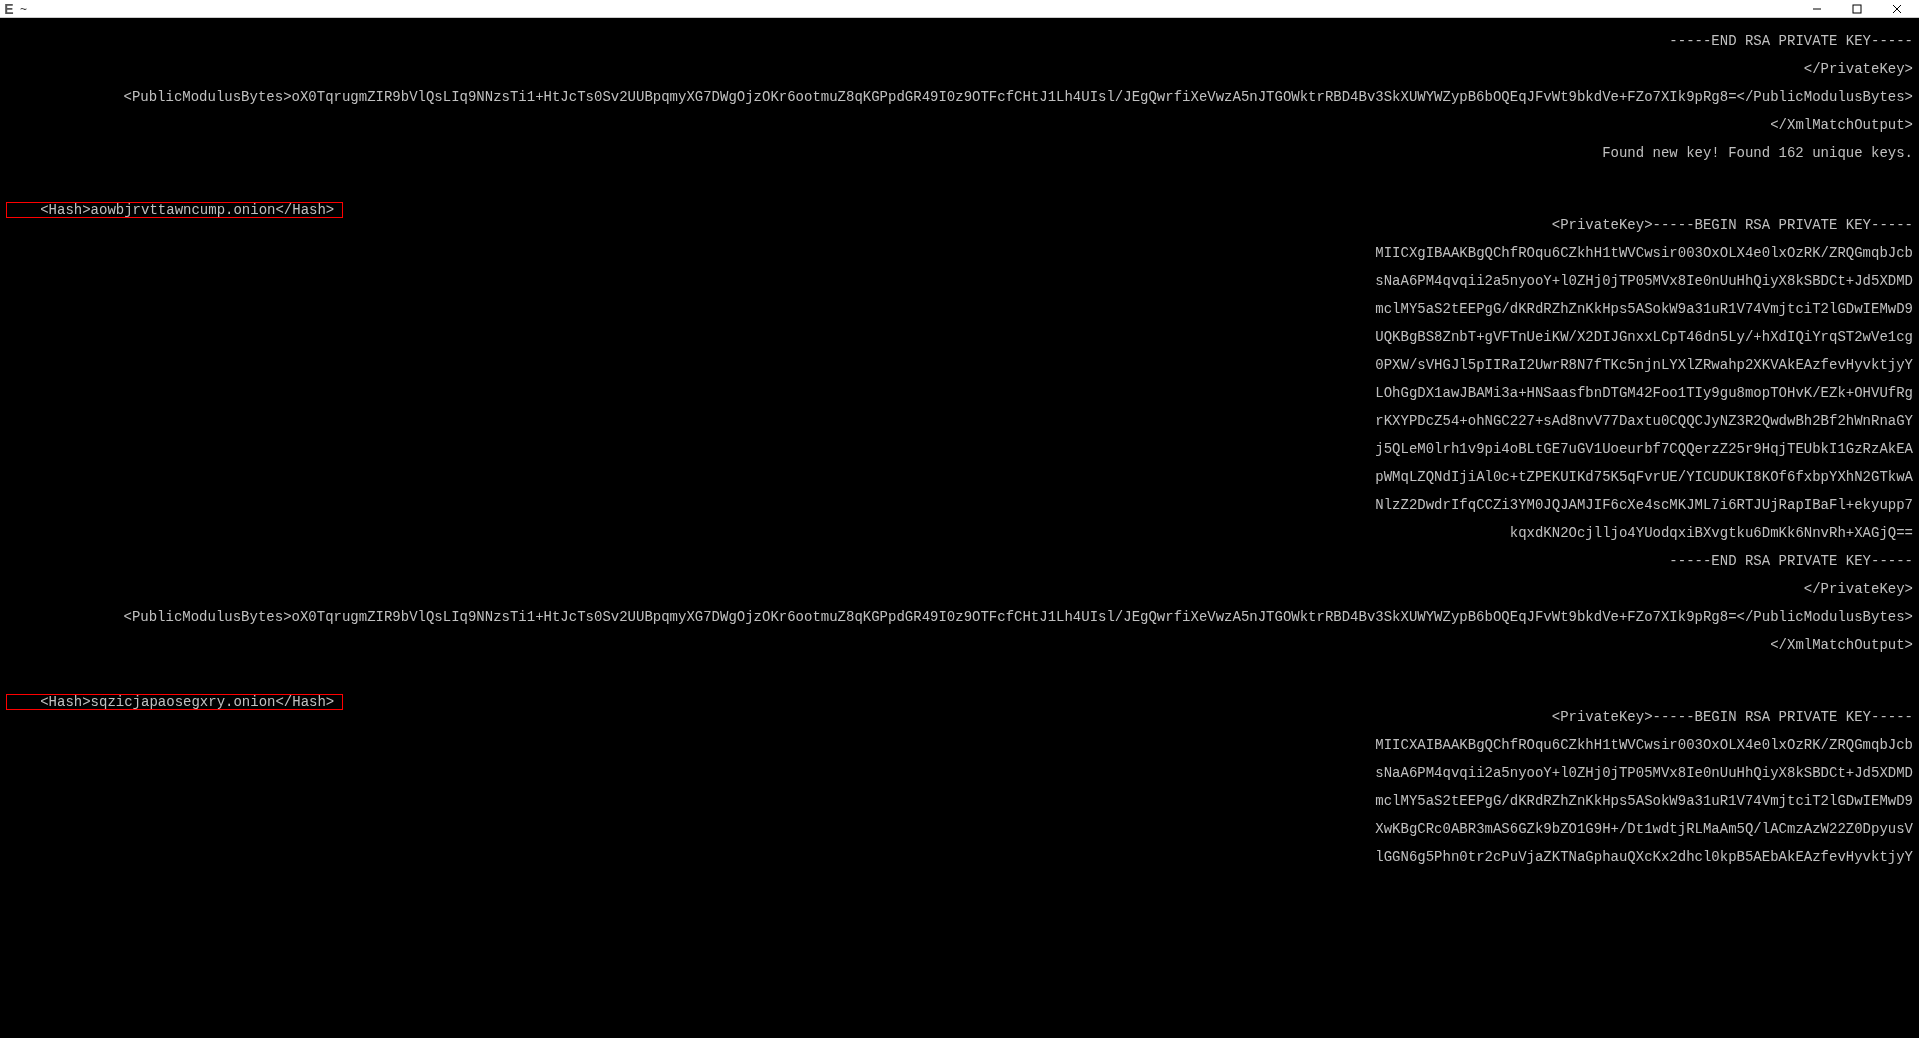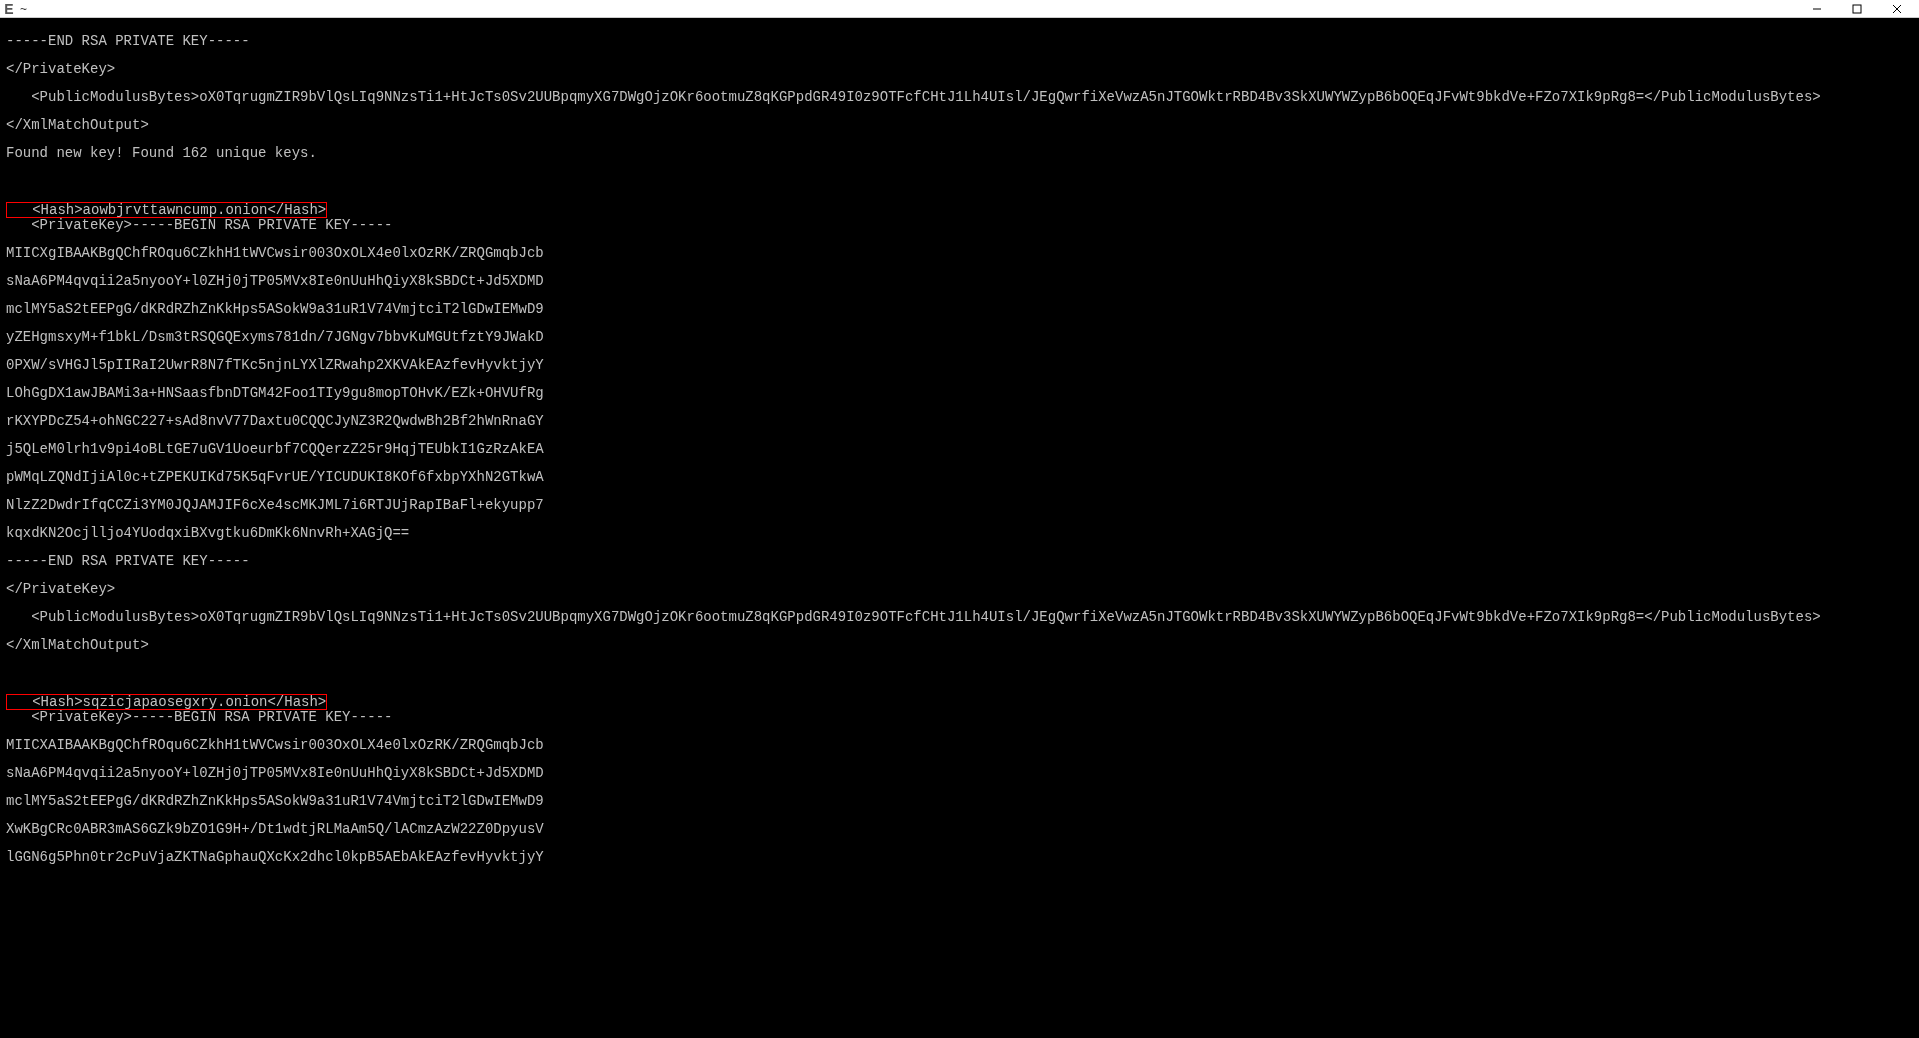--- a/index.html
+++ b/index.html
@@ -56,25 +56,25 @@
   color: #000;
   cursor: pointer;
   font-family: Arial, sans-serif;
 }
 .win-btn svg { width: 10px; height: 10px; }
 .terminal {
   padding: 2px 6px;
   white-space: pre;
   font-family: 'Consolas', 'Courier New', monospace;
 }
-.block { display: block; }
+.block { display: block; text-align: right; }
 .highlight-red {
   border: 1px solid #ff0000;
   display: inline-block;
-  padding: 0 0;
+  padding: 0 8px;
 }
 .blank-line { height: 14px; }
 </style>
 </head>
 <body>
 
 <div class="titlebar">
   <div class="titlebar-left">
     <span class="app-icon">E</span>
     <span class="titlebar-title">~</span>
@@ -104,21 +104,21 @@
 <span class="block">&lt;/PrivateKey&gt;</span>
 <span class="block">   &lt;PublicModulusBytes&gt;oX0TqrugmZIR9bVlQsLIq9NNzsTi1+HtJcTs0Sv2UUBpqmyXG7DWgOjzOKr6ootmuZ8qKGPpdGR49I0z9OTFcfCHtJ1Lh4UIsl/JEgQwrfiXeVwzA5nJTGOWktrRBD4Bv3SkXUWYWZypB6bOQEqJFvWt9bkdVe+FZo7XIk9pRg8=&lt;/PublicModulusBytes&gt;</span>
 <span class="block">&lt;/XmlMatchOutput&gt;</span>
 <span class="block">Found new key! Found 162 unique keys.</span>
 <div class="blank-line"></div>
 <span class="highlight-red">   &lt;Hash&gt;aowbjrvttawncump.onion&lt;/Hash&gt;</span>
 <span class="block">   &lt;PrivateKey&gt;-----BEGIN RSA PRIVATE KEY-----</span>
 <span class="block">MIICXgIBAAKBgQChfROqu6CZkhH1tWVCwsir003OxOLX4e0lxOzRK/ZRQGmqbJcb</span>
 <span class="block">sNaA6PM4qvqii2a5nyooY+l0ZHj0jTP05MVx8Ie0nUuHhQiyX8kSBDCt+Jd5XDMD</span>
 <span class="block">mclMY5aS2tEEPgG/dKRdRZhZnKkHps5ASokW9a31uR1V74VmjtciT2lGDwIEMwD9</span>
-<span class="block">yZEHgmsxyM+f1bkL/Dsm3tRSQGQExyms781dn/7JGNgv7bbvKuMGUtfztY9JWakD</span>
+<span class="block">UQKBgBS8ZnbT+gVFTnUeiKW/X2DIJGnxxLCpT46dn5Ly/+hXdIQiYrqST2wVe1cg</span>
 <span class="block">0PXW/sVHGJl5pIIRaI2UwrR8N7fTKc5njnLYXlZRwahp2XKVAkEAzfevHyvktjyY</span>
 <span class="block">LOhGgDX1awJBAMi3a+HNSaasfbnDTGM42Foo1TIy9gu8mopTOHvK/EZk+OHVUfRg</span>
 <span class="block">rKXYPDcZ54+ohNGC227+sAd8nvV77Daxtu0CQQCJyNZ3R2QwdwBh2Bf2hWnRnaGY</span>
 <span class="block">j5QLeM0lrh1v9pi4oBLtGE7uGV1Uoeurbf7CQQerzZ25r9HqjTEUbkI1GzRzAkEA</span>
 <span class="block">pWMqLZQNdIjiAl0c+tZPEKUIKd75K5qFvrUE/YICUDUKI8KOf6fxbpYXhN2GTkwA</span>
 <span class="block">NlzZ2DwdrIfqCCZi3YM0JQJAMJIF6cXe4scMKJML7i6RTJUjRapIBaFl+ekyupp7</span>
 <span class="block">kqxdKN2Ocjlljo4YUodqxiBXvgtku6DmKk6NnvRh+XAGjQ==</span>
 <span class="block">-----END RSA PRIVATE KEY-----</span>
 <span class="block">&lt;/PrivateKey&gt;</span>
 <span class="block">   &lt;PublicModulusBytes&gt;oX0TqrugmZIR9bVlQsLIq9NNzsTi1+HtJcTs0Sv2UUBpqmyXG7DWgOjzOKr6ootmuZ8qKGPpdGR49I0z9OTFcfCHtJ1Lh4UIsl/JEgQwrfiXeVwzA5nJTGOWktrRBD4Bv3SkXUWYWZypB6bOQEqJFvWt9bkdVe+FZo7XIk9pRg8=&lt;/PublicModulusBytes&gt;</span>

